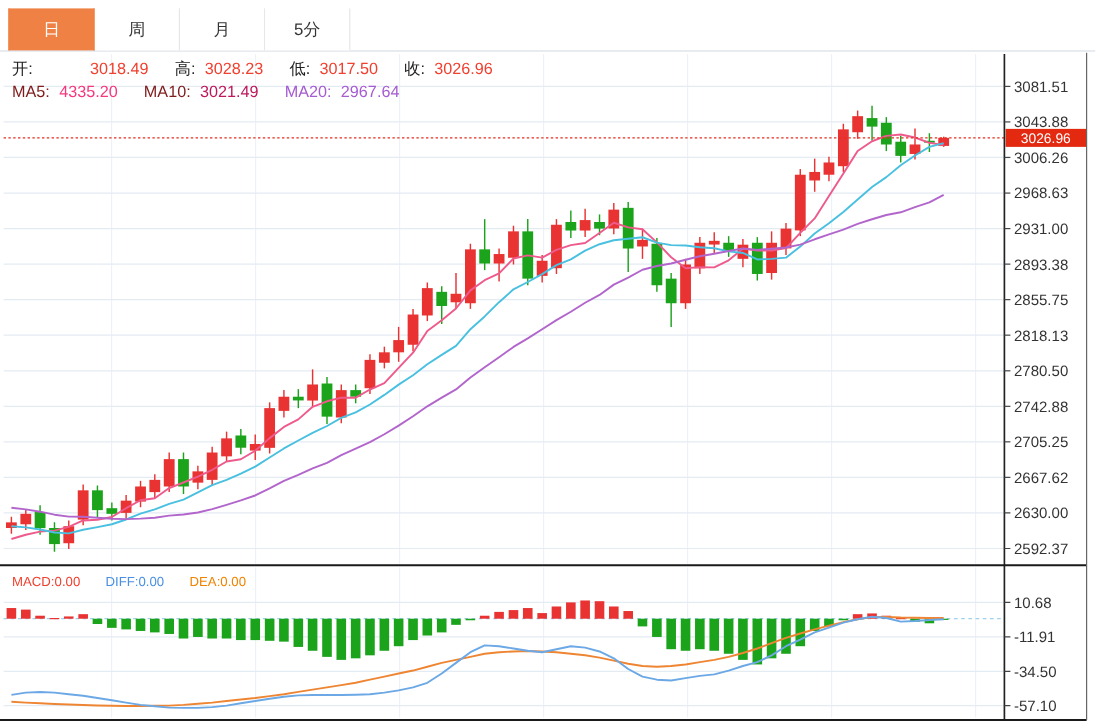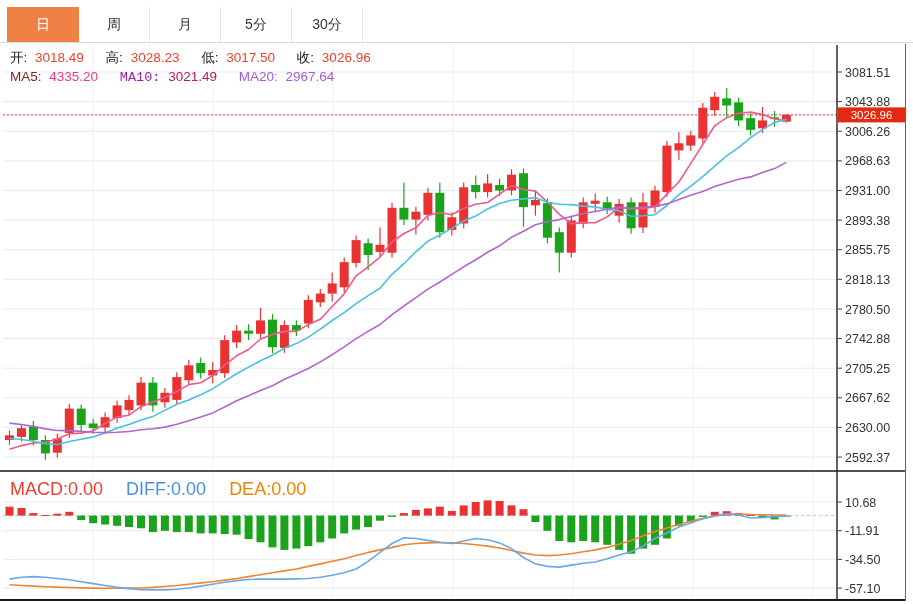--- a/index.html
+++ b/index.html
@@ -10,21 +10,21 @@
           border-bottom:1px solid #d9dee4;display:flex;align-items:flex-end;
           padding-left:7px;box-sizing:border-box;}
   .tab{width:70px;height:35px;line-height:35px;text-align:center;font-size:14px;color:#333;
        background:#fff;border-right:1px solid #e7e7e7;cursor:pointer;user-select:none;}
   .tab:first-child{border-left:1px solid #e7e7e7;}
   .tab.active{background:#ef8144;color:#fff;border-color:#ef8144;}
   .info-row{position:absolute;left:10px;font-size:13.5px;white-space:nowrap;z-index:2;}
   .info-row span{margin-right:4px;}
   .info-row .gap{margin-right:18px;}
   .lbl{color:#222;}
-  .macd-legend{position:absolute;left:10px;top:479px;font-size:18px;white-space:nowrap;z-index:2;}
+  .macd-legend{position:absolute;left:10px;top:479px;font-size:11px;white-space:nowrap;z-index:2;}
   .macd-legend span{margin-right:18px;}
 </style>
 </head>
 <body>
 
 <div id="app">
 
   <svg id="chart-svg" width="913" height="604">
       <g>
         <line x1="93" y1="45" x2="93" y2="470" stroke="#edf2f8" stroke-width="1"></line>
@@ -319,38 +319,37 @@
         <line x1="0" y1="600" x2="905.5" y2="600" stroke="#1a1a1a" stroke-width="1.8"></line>
         <line x1="905.5" y1="44" x2="905.5" y2="600" stroke="#666" stroke-width="1"></line>
       </g>
     </svg>
 
   <div class="tabbar" id="tabbar">
       <div class="tab active">日</div>
       <div class="tab">周</div>
       <div class="tab">月</div>
       <div class="tab">5分</div>
-      <div class="tab">30分</div>
     </div>
 
   <div class="info-row" style="top:49px;">
     <span class="lbl">开:</span>
-    <span class="gap" style="color: rgb(240, 64, 47);">3018.49</span>
+    <span class="gap" style="color: rgb(240, 64, 47); margin-left: 40px;">3018.49</span>
     <span class="lbl">高:</span>
     <span class="gap" style="color: rgb(240, 64, 47);">3028.23</span>
     <span class="lbl">低:</span>
     <span class="gap" style="color: rgb(240, 64, 47);">3017.50</span>
     <span class="lbl">收:</span>
     <span class="gap" style="color: rgb(240, 64, 47);">3026.96</span>
   </div>
 
   <div class="info-row" style="top:69px;">
     <span style="color: #7f1d1d;">MA5:</span>
     <span class="gap" style="color: rgb(244, 56, 126);">4335.20</span>
-    <span style="color: #a21caf; font-family: Liberation Mono, monospace;">MA10:</span>
+    <span style="color: #7f1d1d;">MA10:</span>
     <span class="gap" style="color: #be185d;">3021.49</span>
     <span style="color: rgb(166, 91, 210);">MA20:</span>
     <span class="gap" style="color: rgb(166, 91, 210);">2967.64</span>
   </div>
 
   <div class="macd-legend">
     <span style="color: rgb(240, 64, 47);"><i style="font-style:normal">MACD:</i><i style="font-style:normal">0.00</i></span>
     <span style="color: rgb(74, 144, 226);"><i style="font-style:normal">DIFF:</i><i style="font-style:normal">0.00</i></span>
     <span style="color: rgb(240, 131, 0);"><i style="font-style:normal">DEA:</i><i style="font-style:normal">0.00</i></span>
   </div>

